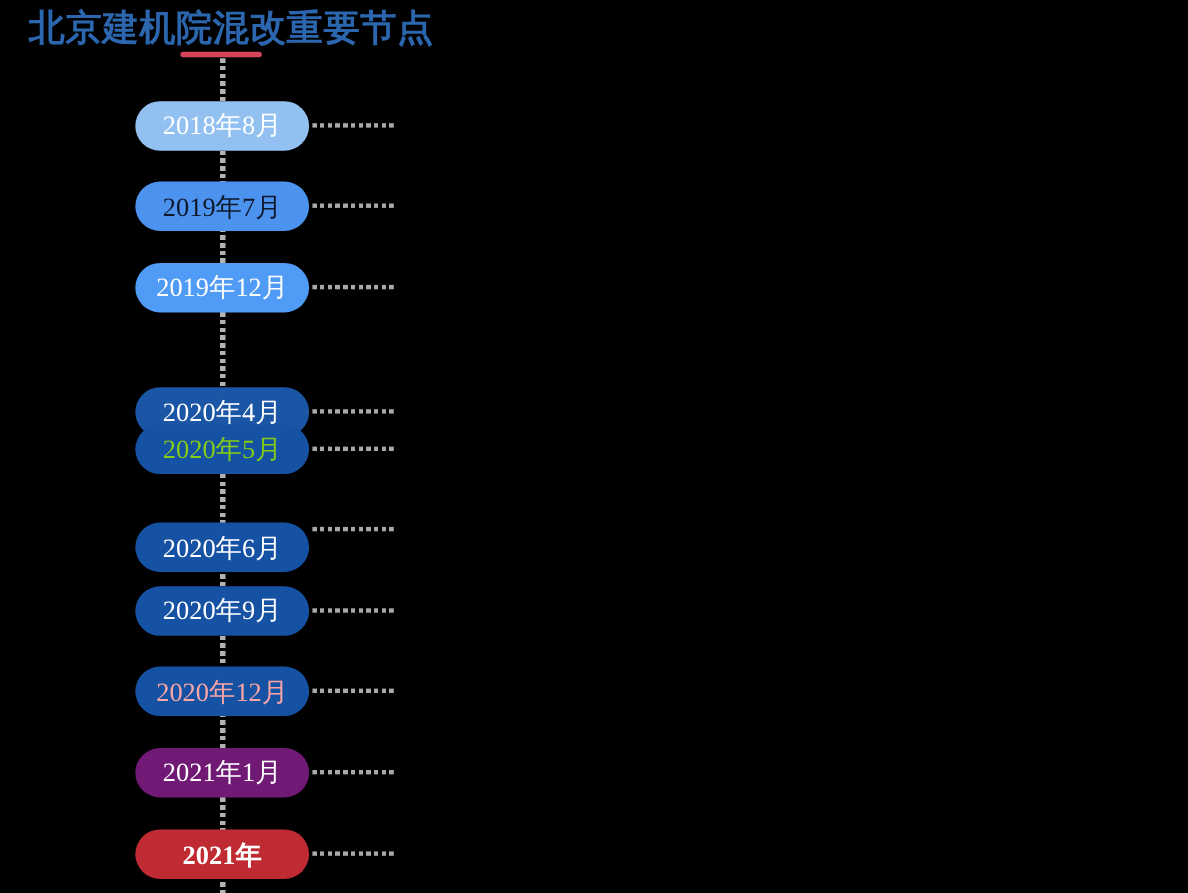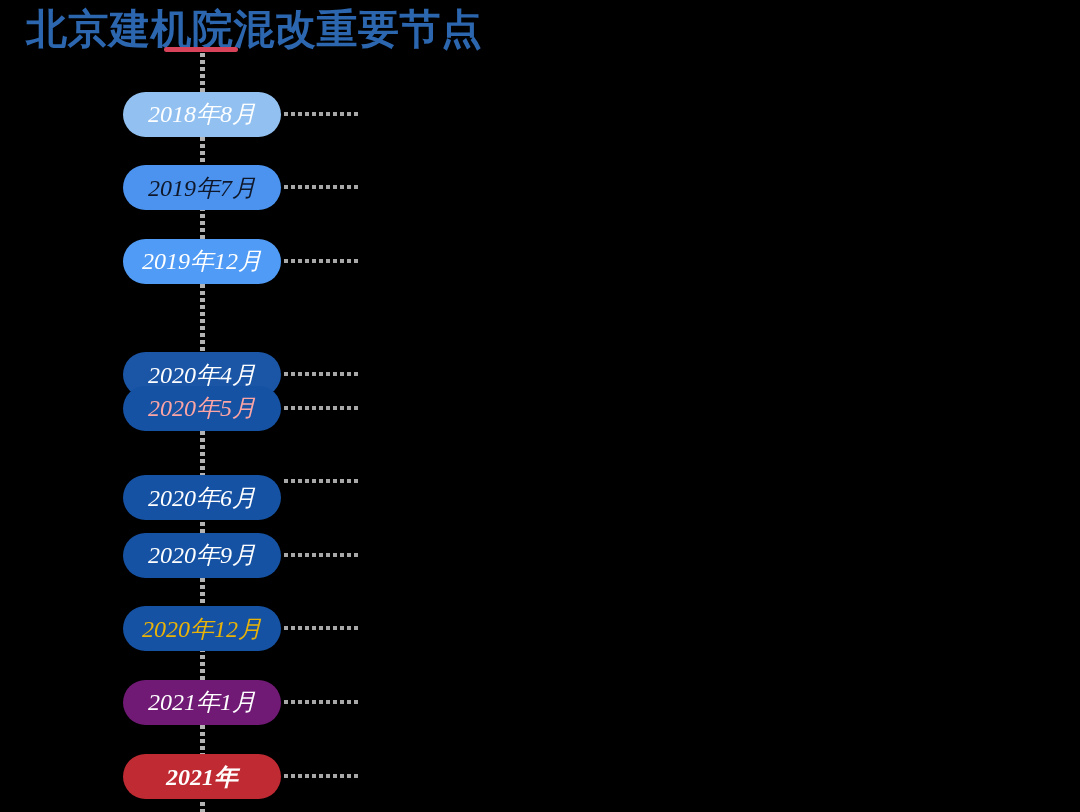--- a/index.html
+++ b/index.html
@@ -12,21 +12,21 @@
     width: 1080px;
     height: 812px;
     background: #000000;
     overflow: hidden;
     font-family: "Liberation Sans", "DejaVu Sans", sans-serif;
   }
   .page-title {
     position: absolute;
     left: 26px;
     top: 8px;
-    font-size: 41px;
+    font-size: 33px;
     line-height: 1.05;
     font-weight: 700;
     letter-spacing: 0.5px;
     white-space: nowrap;
   }
   .title-underline {
     position: absolute;
     left: 164px;
     top: 47px;
     width: 74px;
@@ -38,21 +38,20 @@
     left: 200px;
     top: 53px;
     width: 5px;
     height: 759px;
   }
   .node {
     position: absolute;
     left: 123px;
     width: 158px;
     height: 55px;
-    font-style: italic;
   }
   .pill {
     position: absolute;
     left: 0;
     top: 0;
     width: 158px;
     height: 45px;
     border-radius: 23px;
     color: #ffffff;
     font-family: "Liberation Serif", "DejaVu Serif", serif;
@@ -101,42 +100,42 @@
 
   <div class="node" style="top: 312px; margin-top: 40px;">
     <div class="connector" style="background: repeating-linear-gradient(to right, rgb(168, 168, 168) 0px, rgb(168, 168, 168) 4px, transparent 4px, transparent 7px);"></div>
     <div class="pill" style="background: rgb(26, 85, 166); color: rgb(255, 255, 255);">
       <span class="pill-label">2020年4月</span>
     </div>
   </div>
 
   <div class="node" style="top: 385.5px;">
     <div class="connector" style="background: repeating-linear-gradient(to right, rgb(168, 168, 168) 0px, rgb(168, 168, 168) 4px, transparent 4px, transparent 7px);"></div>
-    <div class="pill" style="background: rgb(22, 82, 163); color: #fca5a5;">
+    <div class="pill" style="background: rgb(22, 82, 163); color: #84cc16;">
       <span class="pill-label">2020年5月</span>
     </div>
   </div>
 
   <div class="node" style="top: 459px;">
     <div class="connector" style="background: repeating-linear-gradient(to right, rgb(168, 168, 168) 0px, rgb(168, 168, 168) 4px, transparent 4px, transparent 7px);"></div>
     <div class="pill" style="background: rgb(22, 82, 163); color: rgb(255, 255, 255); margin-top: 16px;">
       <span class="pill-label">2020年6月</span>
     </div>
   </div>
 
   <div class="node" style="top: 532.5px;">
     <div class="connector" style="background: repeating-linear-gradient(to right, rgb(168, 168, 168) 0px, rgb(168, 168, 168) 4px, transparent 4px, transparent 7px);"></div>
     <div class="pill" style="background: rgb(22, 82, 163); color: rgb(255, 255, 255); align-items: center;">
       <span class="pill-label">2020年9月</span>
     </div>
   </div>
 
   <div class="node" style="top: 606px;">
     <div class="connector" style="background: repeating-linear-gradient(to right, rgb(168, 168, 168) 0px, rgb(168, 168, 168) 4px, transparent 4px, transparent 7px);"></div>
-    <div class="pill" style="background: rgb(22, 82, 163); color: #eab308;">
+    <div class="pill" style="background: rgb(22, 82, 163); color: #fca5a5;">
       <span class="pill-label">2020年12月</span>
     </div>
   </div>
 
   <div class="node" style="top: 679.5px;">
     <div class="connector" style="background: repeating-linear-gradient(to right, rgb(168, 168, 168) 0px, rgb(168, 168, 168) 4px, transparent 4px, transparent 7px);"></div>
     <div class="pill" style="background: #701a75; color: rgb(255, 255, 255);">
       <span class="pill-label">2021年1月</span>
     </div>
   </div>

